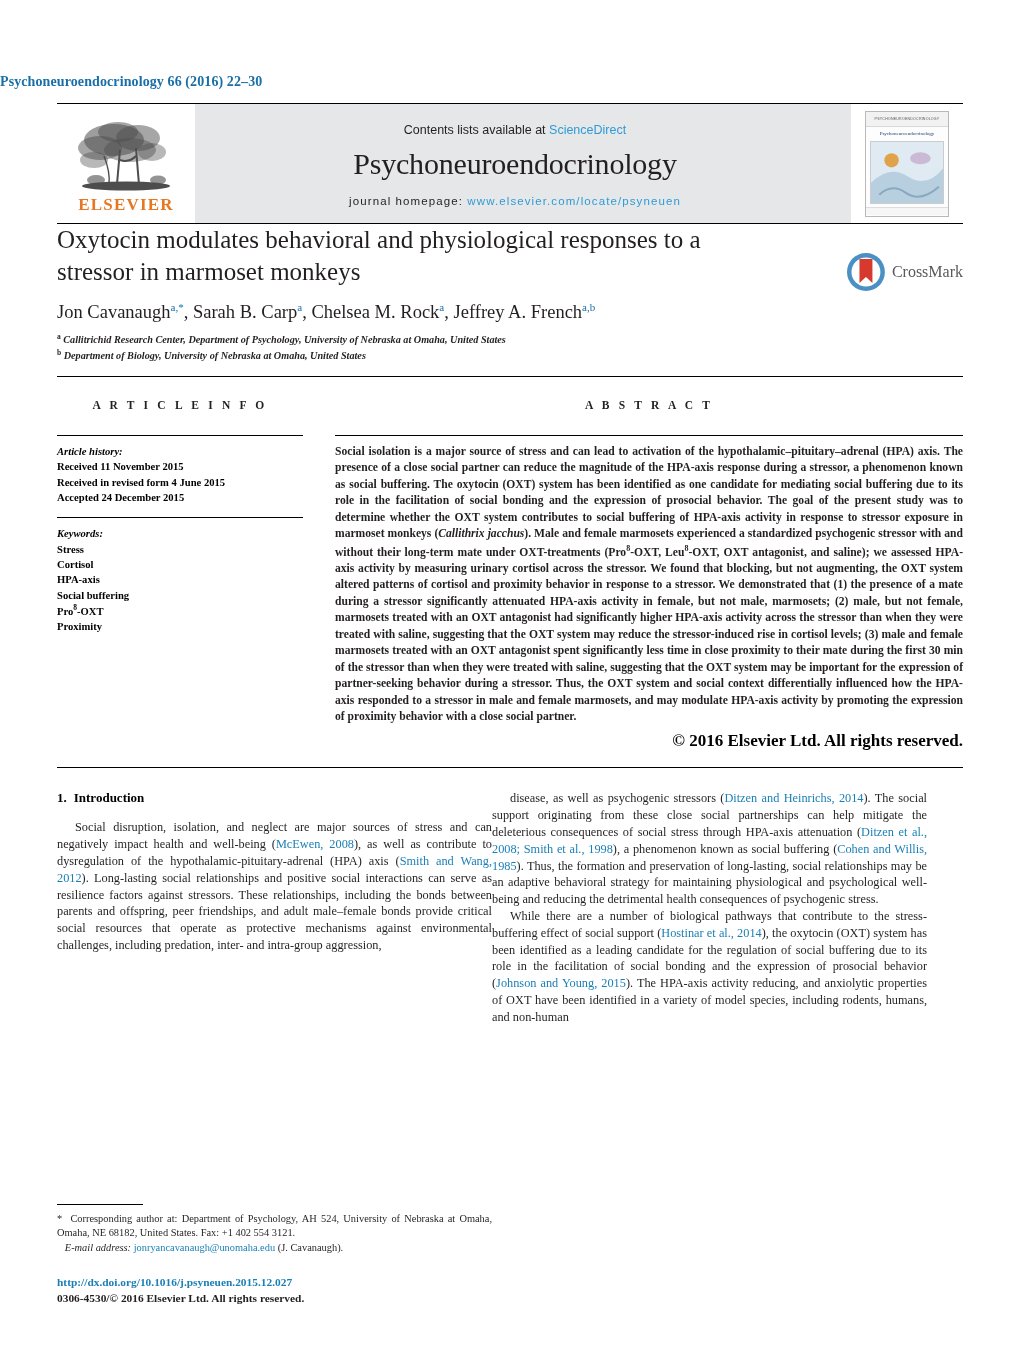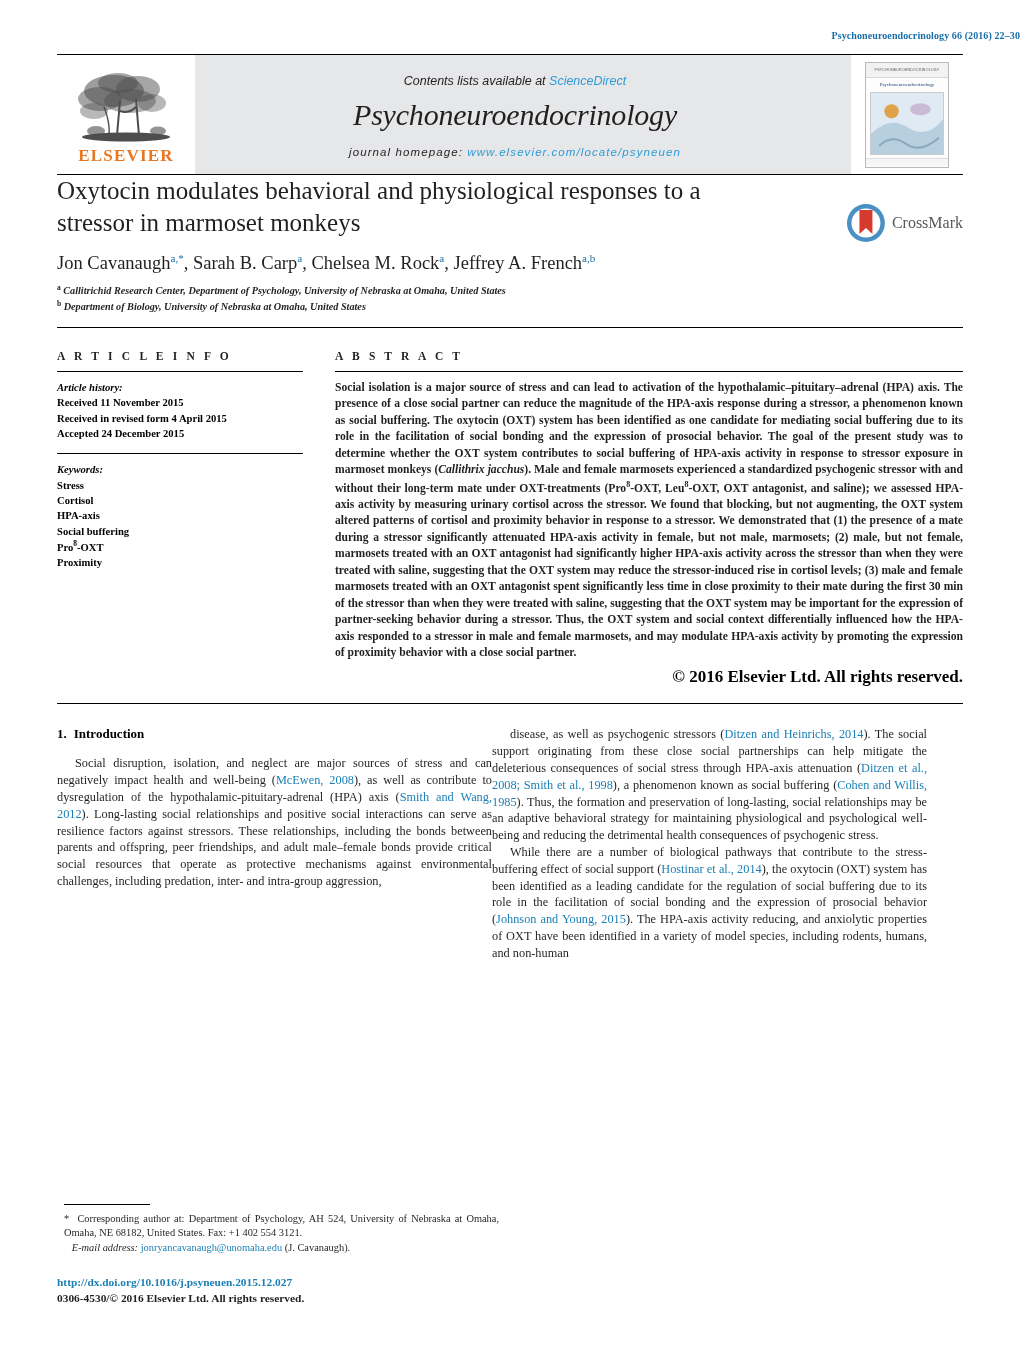--- a/index.html
+++ b/index.html
@@ -15,26 +15,26 @@
   }
   .page {
     width: 1020px;
     height: 1351px;
     padding: 0;
     position: relative;
   }
 
   
   .runhead {
-    text-align: right;
-    font-family: "Liberation Serif", serif;
-    font-size: 10px;
+    text-align: left;
+    font-family: "Liberation Serif", serif;
+    font-size: 14px;
     font-weight: bold;
     color: #1a6fa8;
-    padding-top: 30px;
+    padding-top: 74px;
     letter-spacing: .1px;
   }
 
   
   .masthead {
     margin: 13px 57px 0 57px;
     border-top: 1.6px solid #000;
     border-bottom: 1.2px solid #000;
     height: 121px;
     display: flex;
@@ -60,21 +60,20 @@
     margin-top: -1px;
   }
   .mast-center {
     flex: 1 1 auto;
     background: #e6e7e8;
     display: flex;
     flex-direction: column;
     align-items: center;
     justify-content: center;
     padding: 6px 16px 4px 0;
-    font-style: italic;
   }
   .contents-line {
     font-family: "Liberation Sans", sans-serif;
     font-size: 12.5px;
     color: #231f20;
     margin-bottom: 10px;
   }
   .contents-line a { color: #2e9bd6; text-decoration: none; }
   .journal-title {
     font-family: "Liberation Serif", serif;
@@ -165,21 +164,22 @@
     padding-bottom: 16px;
   }
   .col-info { width: 246px; flex: 0 0 246px; }
   .col-abstract { flex: 1 1 auto; }
   .sect-label {
     font-family: "Liberation Serif", serif;
     font-size: 11.5px;
     font-weight: bold;
     letter-spacing: 3.2px;
     color: #231f20;
-    margin-bottom: 9px;
+    margin-bottom: 24px;
+    text-align: center;
   }
   .rule-thin { border-top: 1px solid #000; margin-bottom: 8px; }
   .info-head {
     font-style: italic; font-weight: bold;
     font-size: 10.6px; line-height: 1.45;
   }
   .info-line { font-size: 10.6px; line-height: 1.45; font-weight: bold;}
   .info-group { margin-bottom: 12px; }
   .kw-line { font-size: 10.6px; line-height: 1.45; font-weight: bold;}
   .kw-line sup { font-size: 7.5px; vertical-align: super; }
@@ -219,21 +219,21 @@
     color: #231f20;
     margin: 0 0 0 0;
   }
   .para + .para { text-indent: 18px; }
   .cit { color: #1a7fb5; }
   a { text-decoration: none; }
 
   
   .footnote {
     position: absolute;
-    left: 64px;
+    left: 57px;
     bottom: 96px;
     width: 435px;
   }
   .fn-rule { width: 86px; border-top: 1px solid #000; margin-bottom: 7px;}
   .fn-text {
     font-size: 10.4px;
     line-height: 1.38;
     text-align: justify;
     color: #231f20;
   }
@@ -349,21 +349,21 @@
   </div>
 
   <div class="info-abstract">
 
     <div class="col-info">
       <div class="sect-label">A R T I C L E   I N F O</div>
       <div class="rule-thin"></div>
       <div class="info-group">
         <div class="info-head">Article history:</div>
         <div class="info-line">Received 11 November 2015</div>
-        <div class="info-line">Received in revised form 4 April 2015</div>
+        <div class="info-line">Received in revised form 4 June 2015</div>
         <div class="info-line">Accepted 24 December 2015</div>
       </div>
       <div class="rule-thin"></div>
       <div class="info-group">
         <div class="info-head">Keywords:</div>
         <div class="kw-line">Stress</div>
         <div class="kw-line">Cortisol</div>
         <div class="kw-line">HPA-axis</div>
         <div class="kw-line">Social buffering</div>
         <div class="kw-line">Pro<sup>8</sup>-OXT</div>

